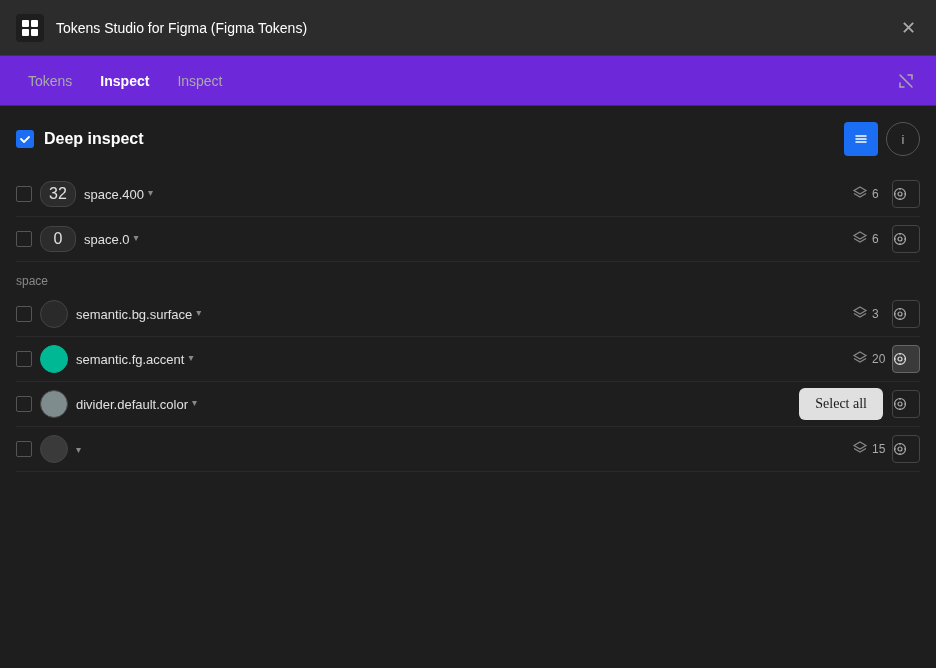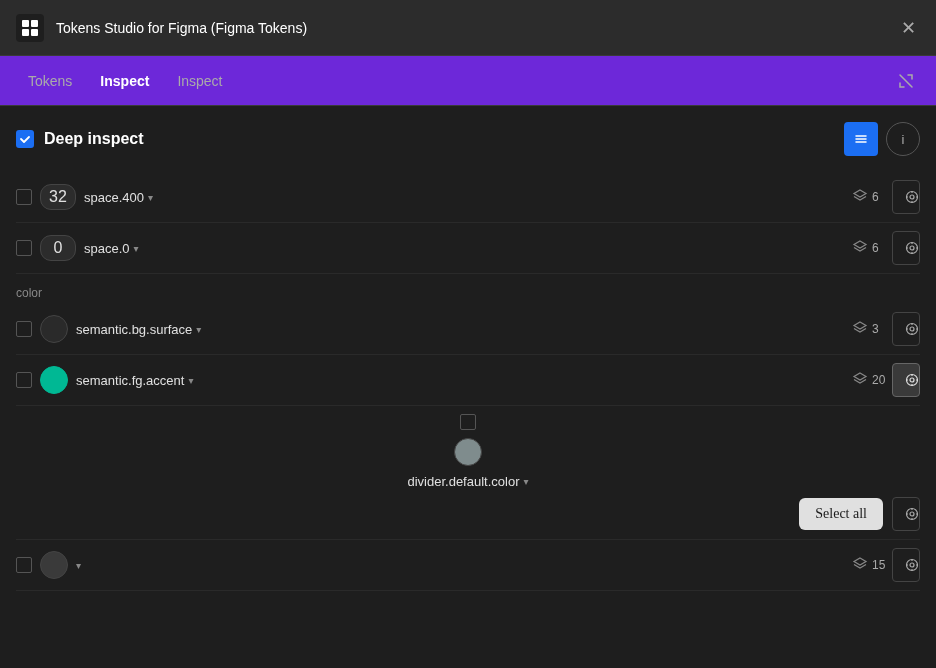--- a/index.html
+++ b/index.html
@@ -207,21 +207,21 @@
       font-size: 16px;
       color: #e0e0e0;
       min-width: 36px;
       text-align: center;
       flex-shrink: 0;
     }
 
     .token-name {
       flex: 1;
       display: flex;
-      align-items: center;
+      align-items: flex-start;
       gap: 4px;
       font-size: 13px;
       color: #e0e0e0;
       cursor: pointer;
     }
 
     .token-name .chevron {
       color: #888;
       font-size: 10px;
     }
@@ -244,24 +244,24 @@
       min-width: 16px;
     }
 
     .target-icon-btn {
       background: none;
       border: 1px solid #444;
       border-radius: 4px;
       color: #aaa;
       cursor: pointer;
       width: 28px;
-      height: 34px;
-      display: flex;
-      align-items: center;
-      justify-content: flex-end;
+      height: 28px;
+      display: flex;
+      align-items: center;
+      justify-content: flex-start;
       font-size: 14px;
       font-family: Liberation Serif, serif;
     }
 
     
     .section-label {
       font-size: 12px;
       color: #888;
       padding: 12px 0 4px 0;
     }
@@ -402,21 +402,21 @@
           <circle cx="7" cy="7" r="2" stroke="#aaa" stroke-width="1.2"></circle>
           <line x1="7" y1="1" x2="7" y2="3" stroke="#aaa" stroke-width="1.2"></line>
           <line x1="7" y1="11" x2="7" y2="13" stroke="#aaa" stroke-width="1.2"></line>
           <line x1="1" y1="7" x2="3" y2="7" stroke="#aaa" stroke-width="1.2"></line>
           <line x1="11" y1="7" x2="13" y2="7" stroke="#aaa" stroke-width="1.2"></line>
         </svg>
       </button>
     </div>
   </div>
 
-  <div class="section-label">color</div>
+  <div class="section-label">space</div>
 
   <div class="token-row">
     <div class="row-checkbox"></div>
     <div class="color-swatch" style="background:#2a2a2a;"></div>
     <div class="token-name">
       <span>semantic.bg.surface</span>
       <span class="chevron">▾</span>
     </div>
     <div class="token-count-area">
       <span class="layer-icon">
@@ -460,21 +460,21 @@
           <circle cx="7" cy="7" r="2" stroke="#ddd" stroke-width="1.2"></circle>
           <line x1="7" y1="1" x2="7" y2="3" stroke="#ddd" stroke-width="1.2"></line>
           <line x1="7" y1="11" x2="7" y2="13" stroke="#ddd" stroke-width="1.2"></line>
           <line x1="1" y1="7" x2="3" y2="7" stroke="#ddd" stroke-width="1.2"></line>
           <line x1="11" y1="7" x2="13" y2="7" stroke="#ddd" stroke-width="1.2"></line>
         </svg>
       </button>
     </div>
   </div>
 
-  <div class="token-row" style="position:relative;flex-direction:column;">
+  <div class="token-row" style="position:relative;">
     <div class="row-checkbox"></div>
     <div class="color-swatch" style="background:#7f8c8d;"></div>
     <div class="token-name">
       <span>divider.default.color</span>
       <span class="chevron">▾</span>
     </div>
     <div class="token-count-area" style="position:relative;">
       <span class="layer-icon">
         <svg width="16" height="16" viewBox="0 0 16 16" fill="none">
           <path d="M8 2L14 5.5L8 9L2 5.5L8 2Z" stroke="#888" stroke-width="1.2" fill="none"></path>

